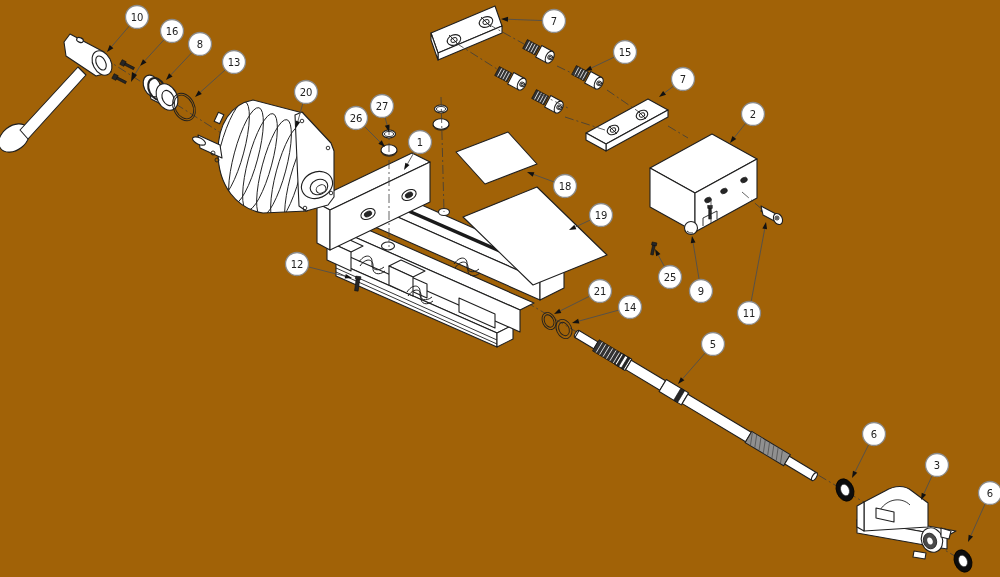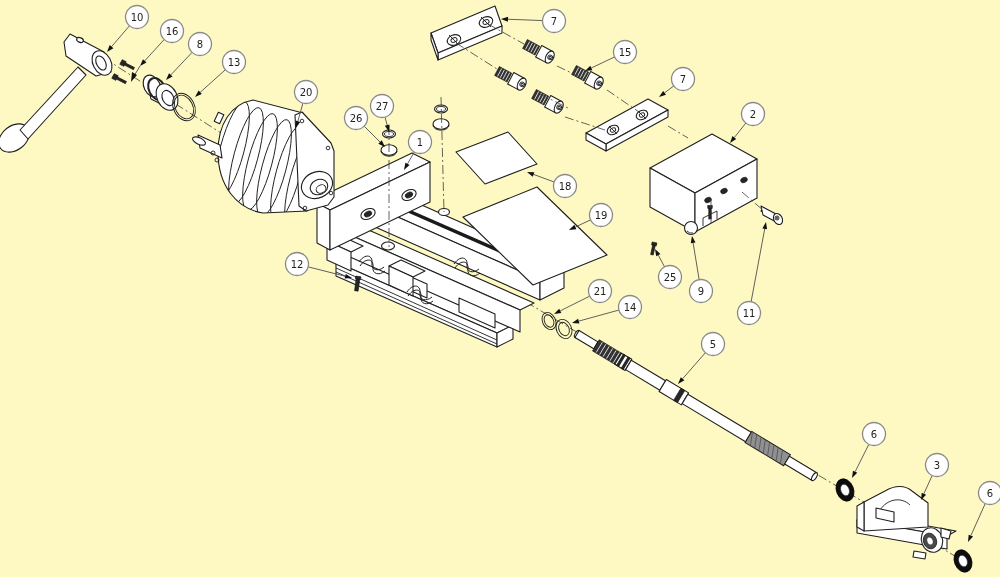--- a/index.html
+++ b/index.html
@@ -1,16 +1,16 @@
 <!DOCTYPE html>
 <html><head>
 <meta charset="utf-8">
 <style>
   html,body{margin:0;padding:0;background:#fff;}
-  #stage{position:relative;width:1000px;height:577px;background:#fef9c3;overflow:hidden;
+  #stage{position:relative;width:1000px;height:577px;background:#a16207;overflow:hidden;
          font-family:"DejaVu Sans","Liberation Sans",sans-serif;}
   svg{position:absolute;left:0;top:0;}
   .part{fill:#ffffff;stroke:#1f1f1f;stroke-width:1.1;stroke-linejoin:round;}
   .thin{fill:none;stroke:#1f1f1f;stroke-width:0.9;}
   .dark{fill:#262626;stroke:#111;stroke-width:0.6;}
   .cl{fill:none;stroke:#3c3c3c;stroke-width:0.8;stroke-dasharray:9 3 2 3;}
   .balloon-circle{fill:#fff;stroke:#8a8a8a;stroke-width:1.3;}
   .balloon-text{fill:#222;font-size:10px;font-family:"DejaVu Sans","Liberation Sans",sans-serif;}
   .leader{stroke:#4f4f4f;stroke-width:0.9;fill:none;}
   .arrow{fill:#111;stroke:none;}

